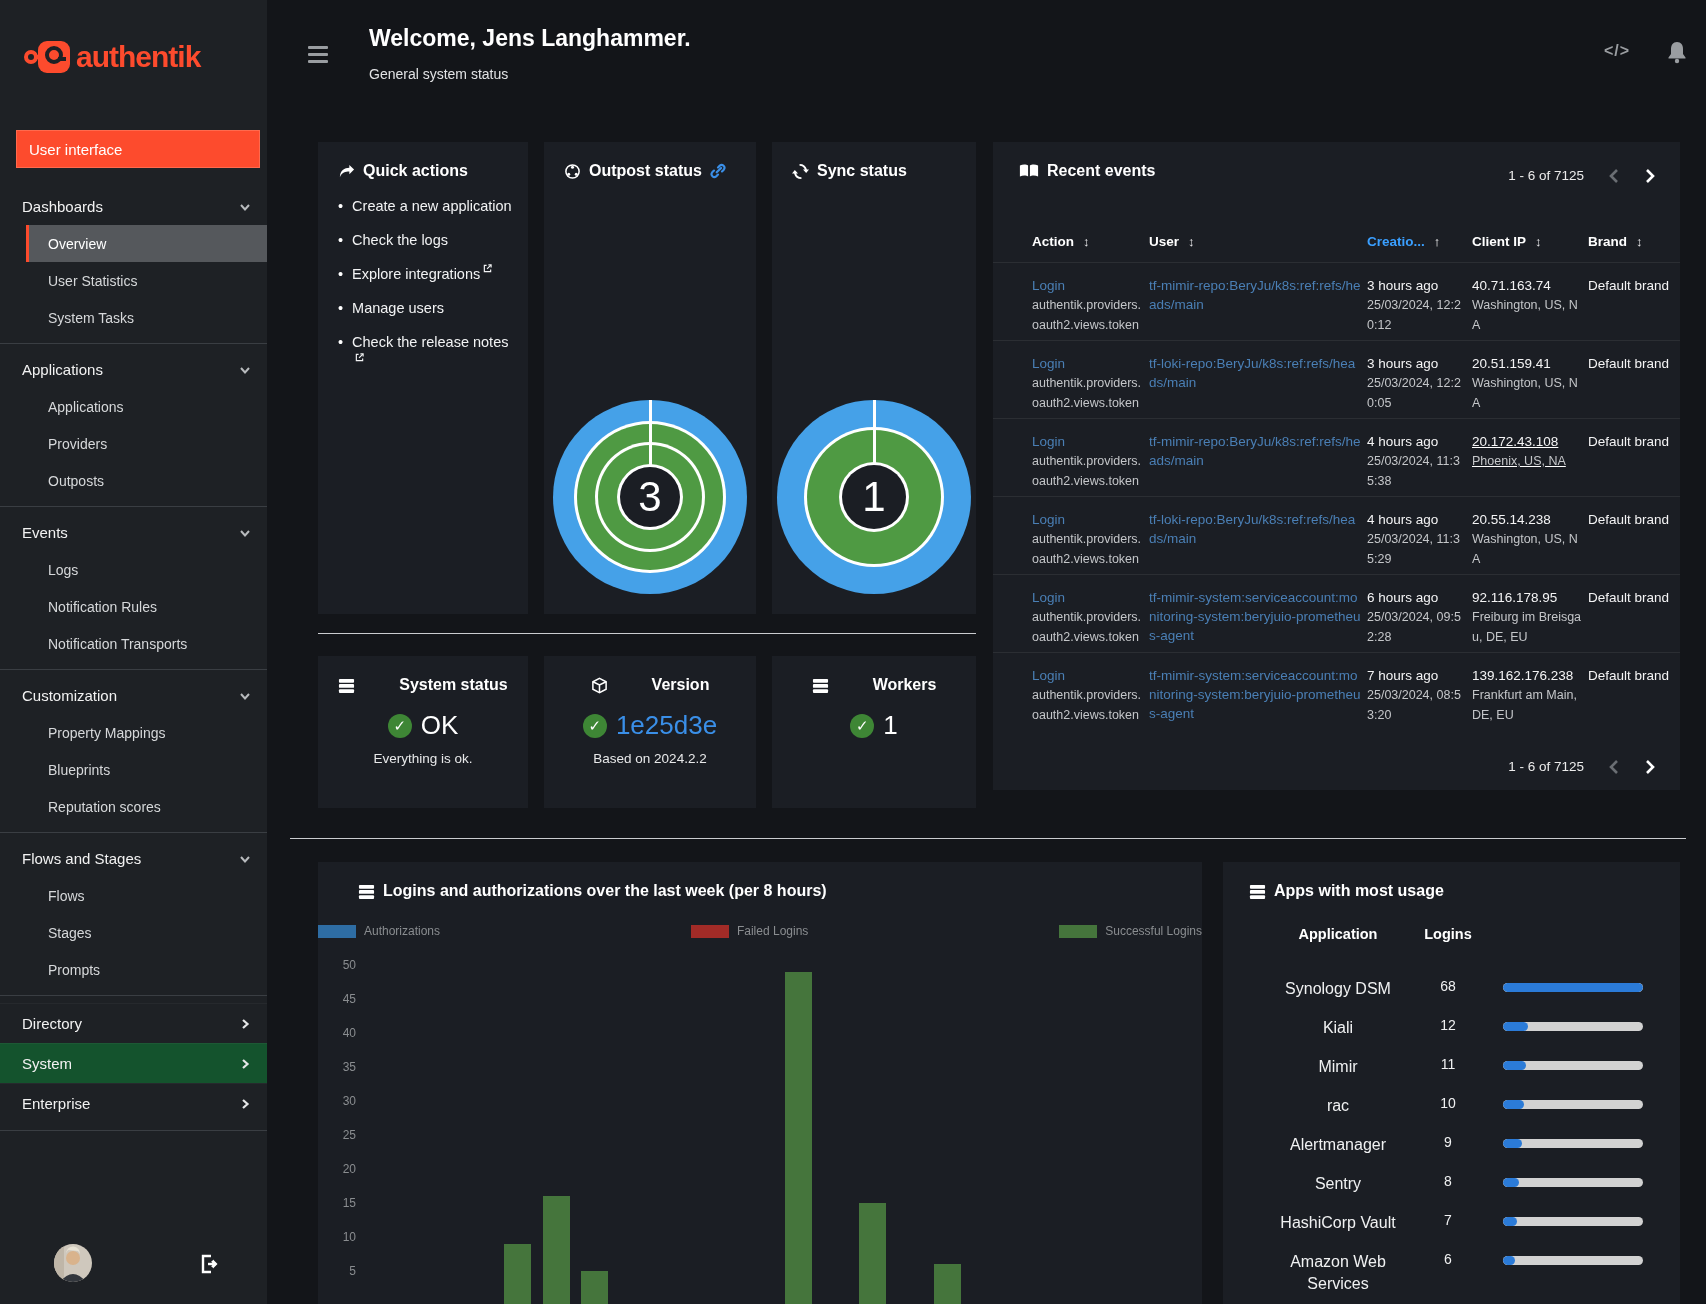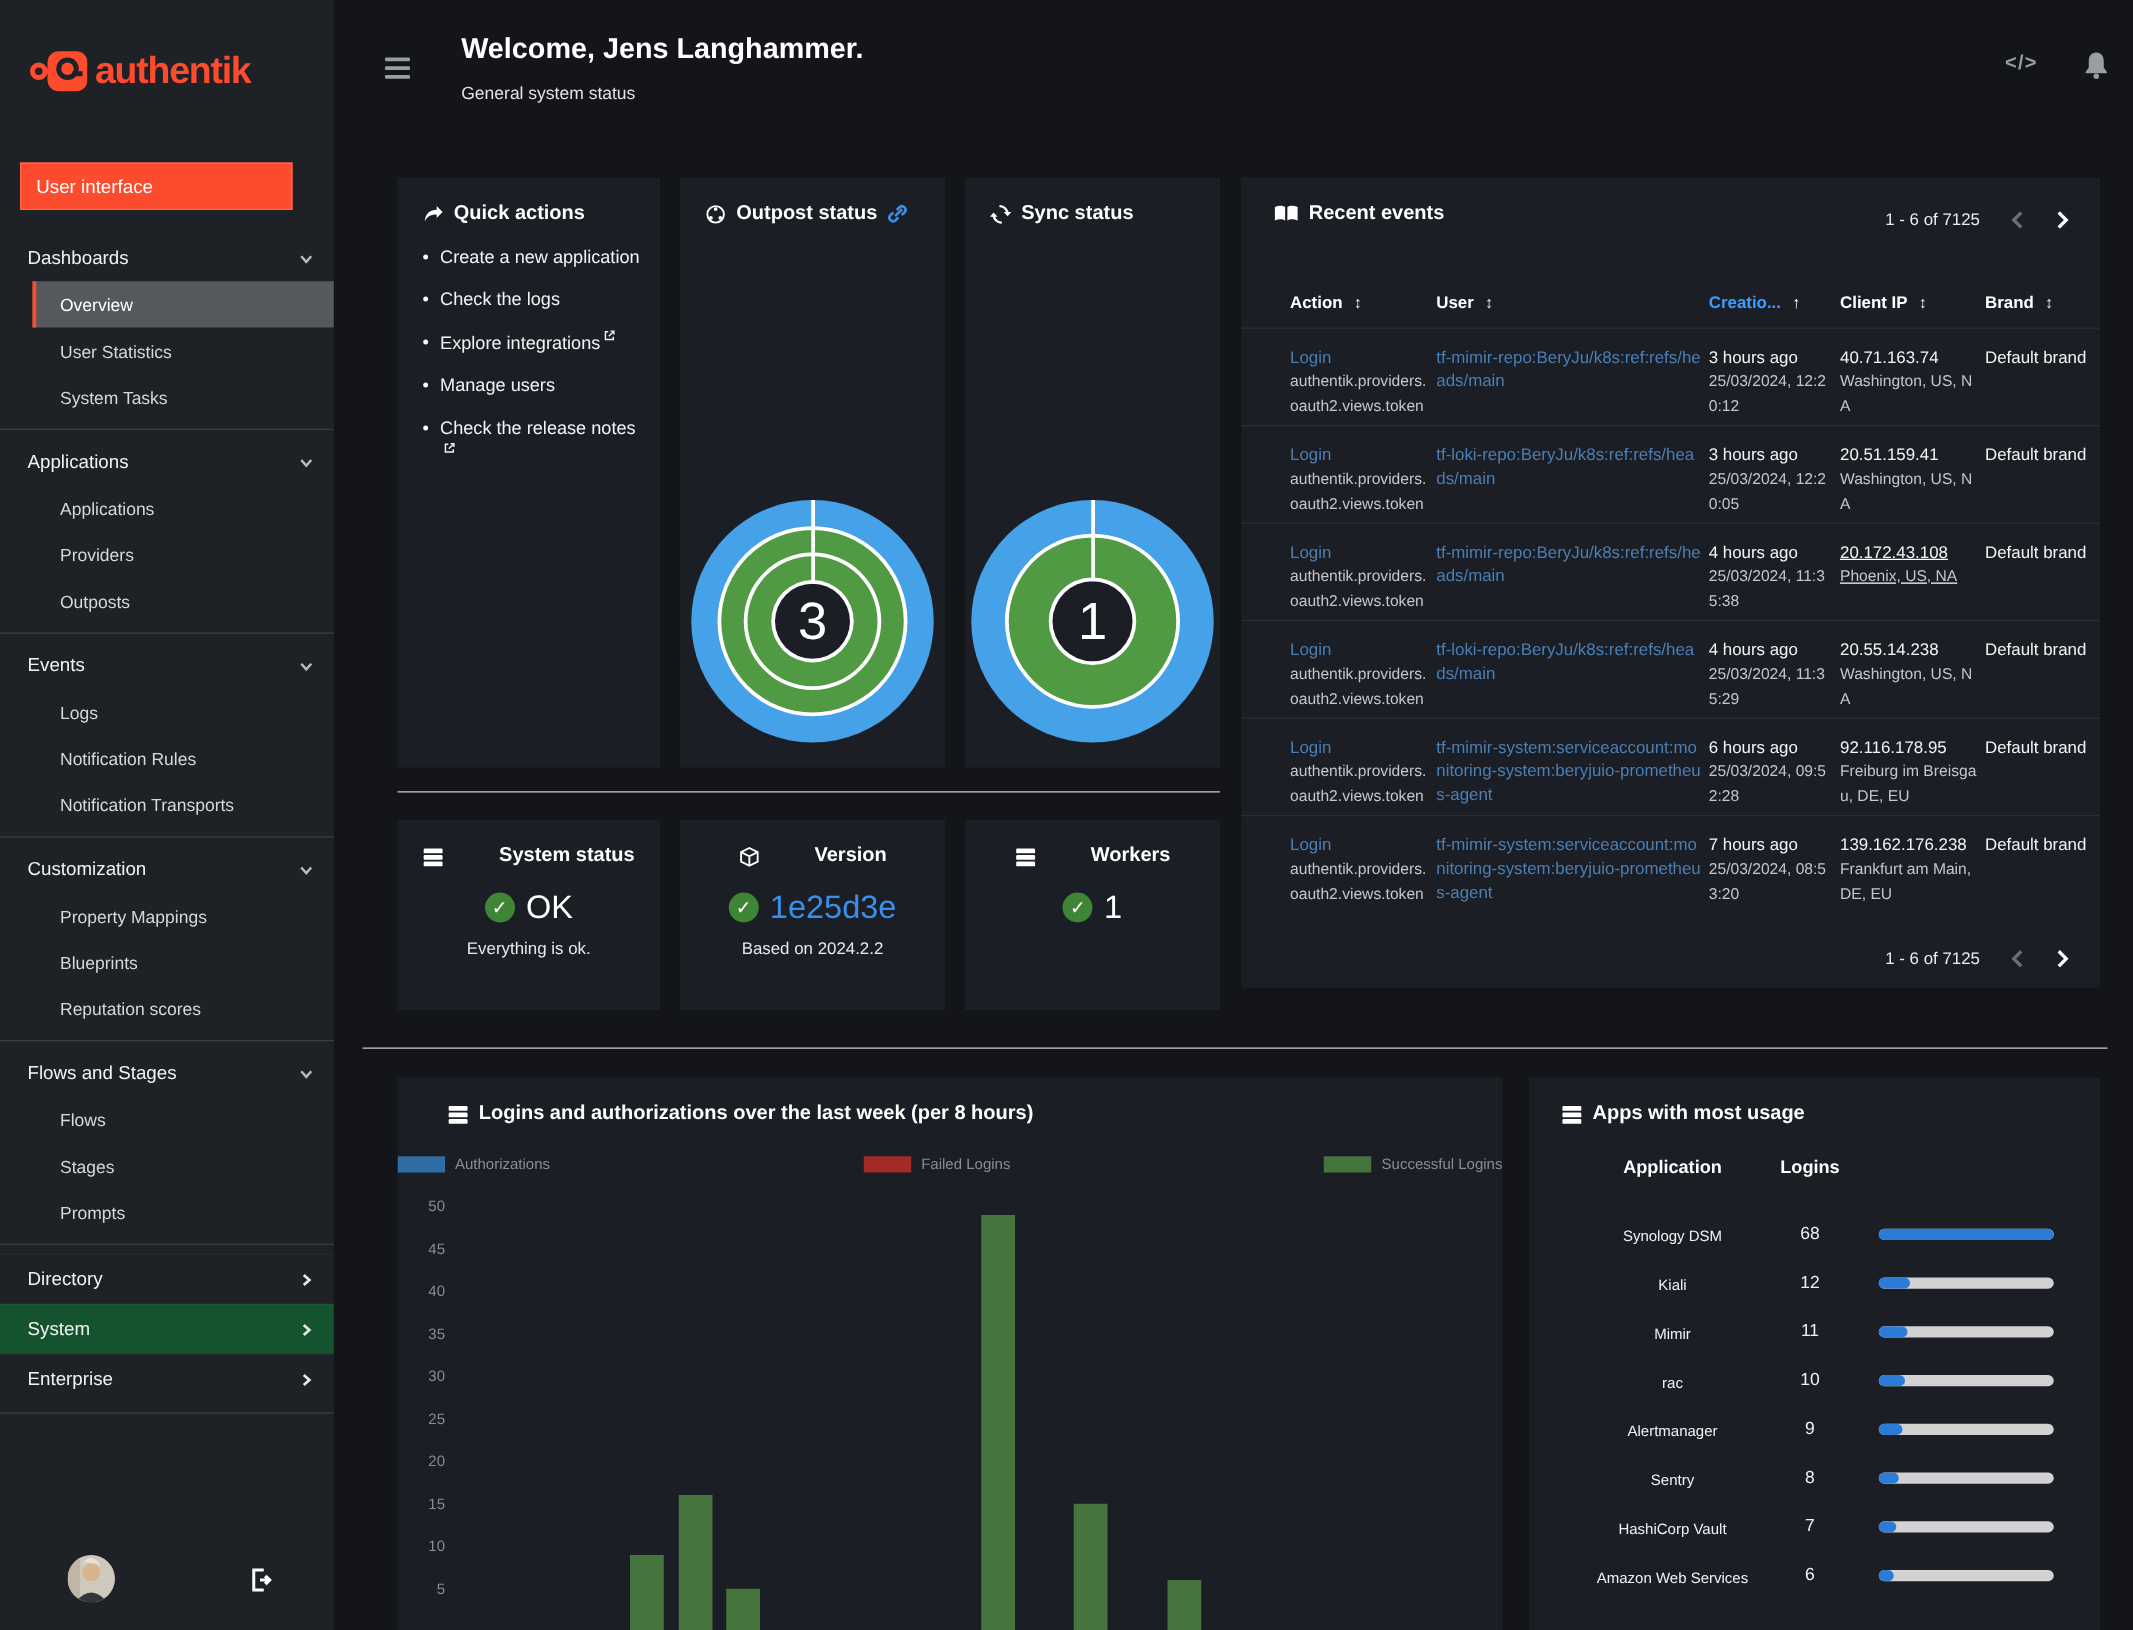--- a/index.html
+++ b/index.html
@@ -4,21 +4,21 @@
 <style>
   * { margin:0; padding:0; box-sizing:border-box; }
   html,body { width:1706px; height:1304px; overflow:hidden; background:#131519;
     font-family:"Liberation Sans", sans-serif; color:#fff; }
   body { position:relative; }
 
   
   #sidebar { position:absolute; left:0; top:0; width:267px; height:1304px; background:#1e2125; }
   #logo { position:absolute; left:24px; top:33px; width:220px; height:48px; display:flex; align-items:center; gap:6px; }
   #logo-text { color:#fd4b2d; font-size:30px; font-weight:bold; letter-spacing:-1px; }
-  #user-interface-btn { position:absolute; left:16px; top:130px; width:218px; height:38px;
+  #user-interface-btn { position:absolute; left:16px; top:130px; width:244px; height:38px;
     background:#fd4b2d; color:#fff; border:1px solid #ff6a4e; font-size:15px; text-align:left;
     padding-left:12px; font-family:inherit; cursor:pointer; }
   #side-nav { position:absolute; left:0; top:188px; width:267px; }
   .nav-header { height:37px; display:flex; align-items:center; padding:0 16px 0 22px; font-size:15px; color:#f2f2f2; cursor:pointer; }
   .nav-header .sp { flex:1; }
   .nav-item { height:37px; display:flex; align-items:center; padding-left:48px; font-size:14px; color:#d6d8da; cursor:pointer; }
   .nav-item.selected { margin-left:26px; padding-left:19px; background:#55585c; border-left:3px solid #fd4b2d; color:#fff; }
   .nav-divider { border-top:1px solid #3a3e43; margin:7px 0; }
   .nav-collapsible { height:40px; display:flex; align-items:center; padding:0 16px 0 22px; font-size:15px; color:#f2f2f2; cursor:pointer; border-top:1px solid rgba(255,255,255,0.04); }
   .nav-collapsible.hl { background:#14532d; }
@@ -94,21 +94,21 @@
   #chart-legend { position:absolute; left:0; top:62px; width:100%; display:flex; justify-content:space-between; gap:20px; }
   .lg-item { display:flex; align-items:center; gap:8px; font-size:12px; color:#8a8d90; }
   .lg-sw { width:38px; height:13px; display:inline-block; }
   .ytick { position:absolute; width:38px; text-align:right; font-size:12px; color:#8a8d90; }
   .bar { position:absolute; width:27px; }
 
   
   #apps-head { position:absolute; top:64px; left:0; width:100%; font-size:14.5px; font-weight:bold; }
   #apps-head div { position:absolute; }
   .app-row { position:absolute; width:100%; }
-  .app-name { position:absolute; left:35px; width:160px; text-align:center; font-size:12px; color:#f0f1f2; line-height:22px; }
+  .app-name { position:absolute; left:35px; width:160px; text-align:center; font-size:16px; color:#f0f1f2; line-height:22px; }
   .app-count { position:absolute; left:195px; width:60px; text-align:center; font-size:14px; color:#f0f1f2; }
   .app-bar { position:absolute; left:280px; width:140px; height:9px; top:5px; background:#d2d2d2; border-radius:5px; overflow:hidden; }
   .app-fill { height:100%; background:#2b7bd8; border-radius:5px; }
 
   .icn16 { width:17px; height:17px; }
 </style>
 </head>
 <body>
 
 <div id="sidebar">

